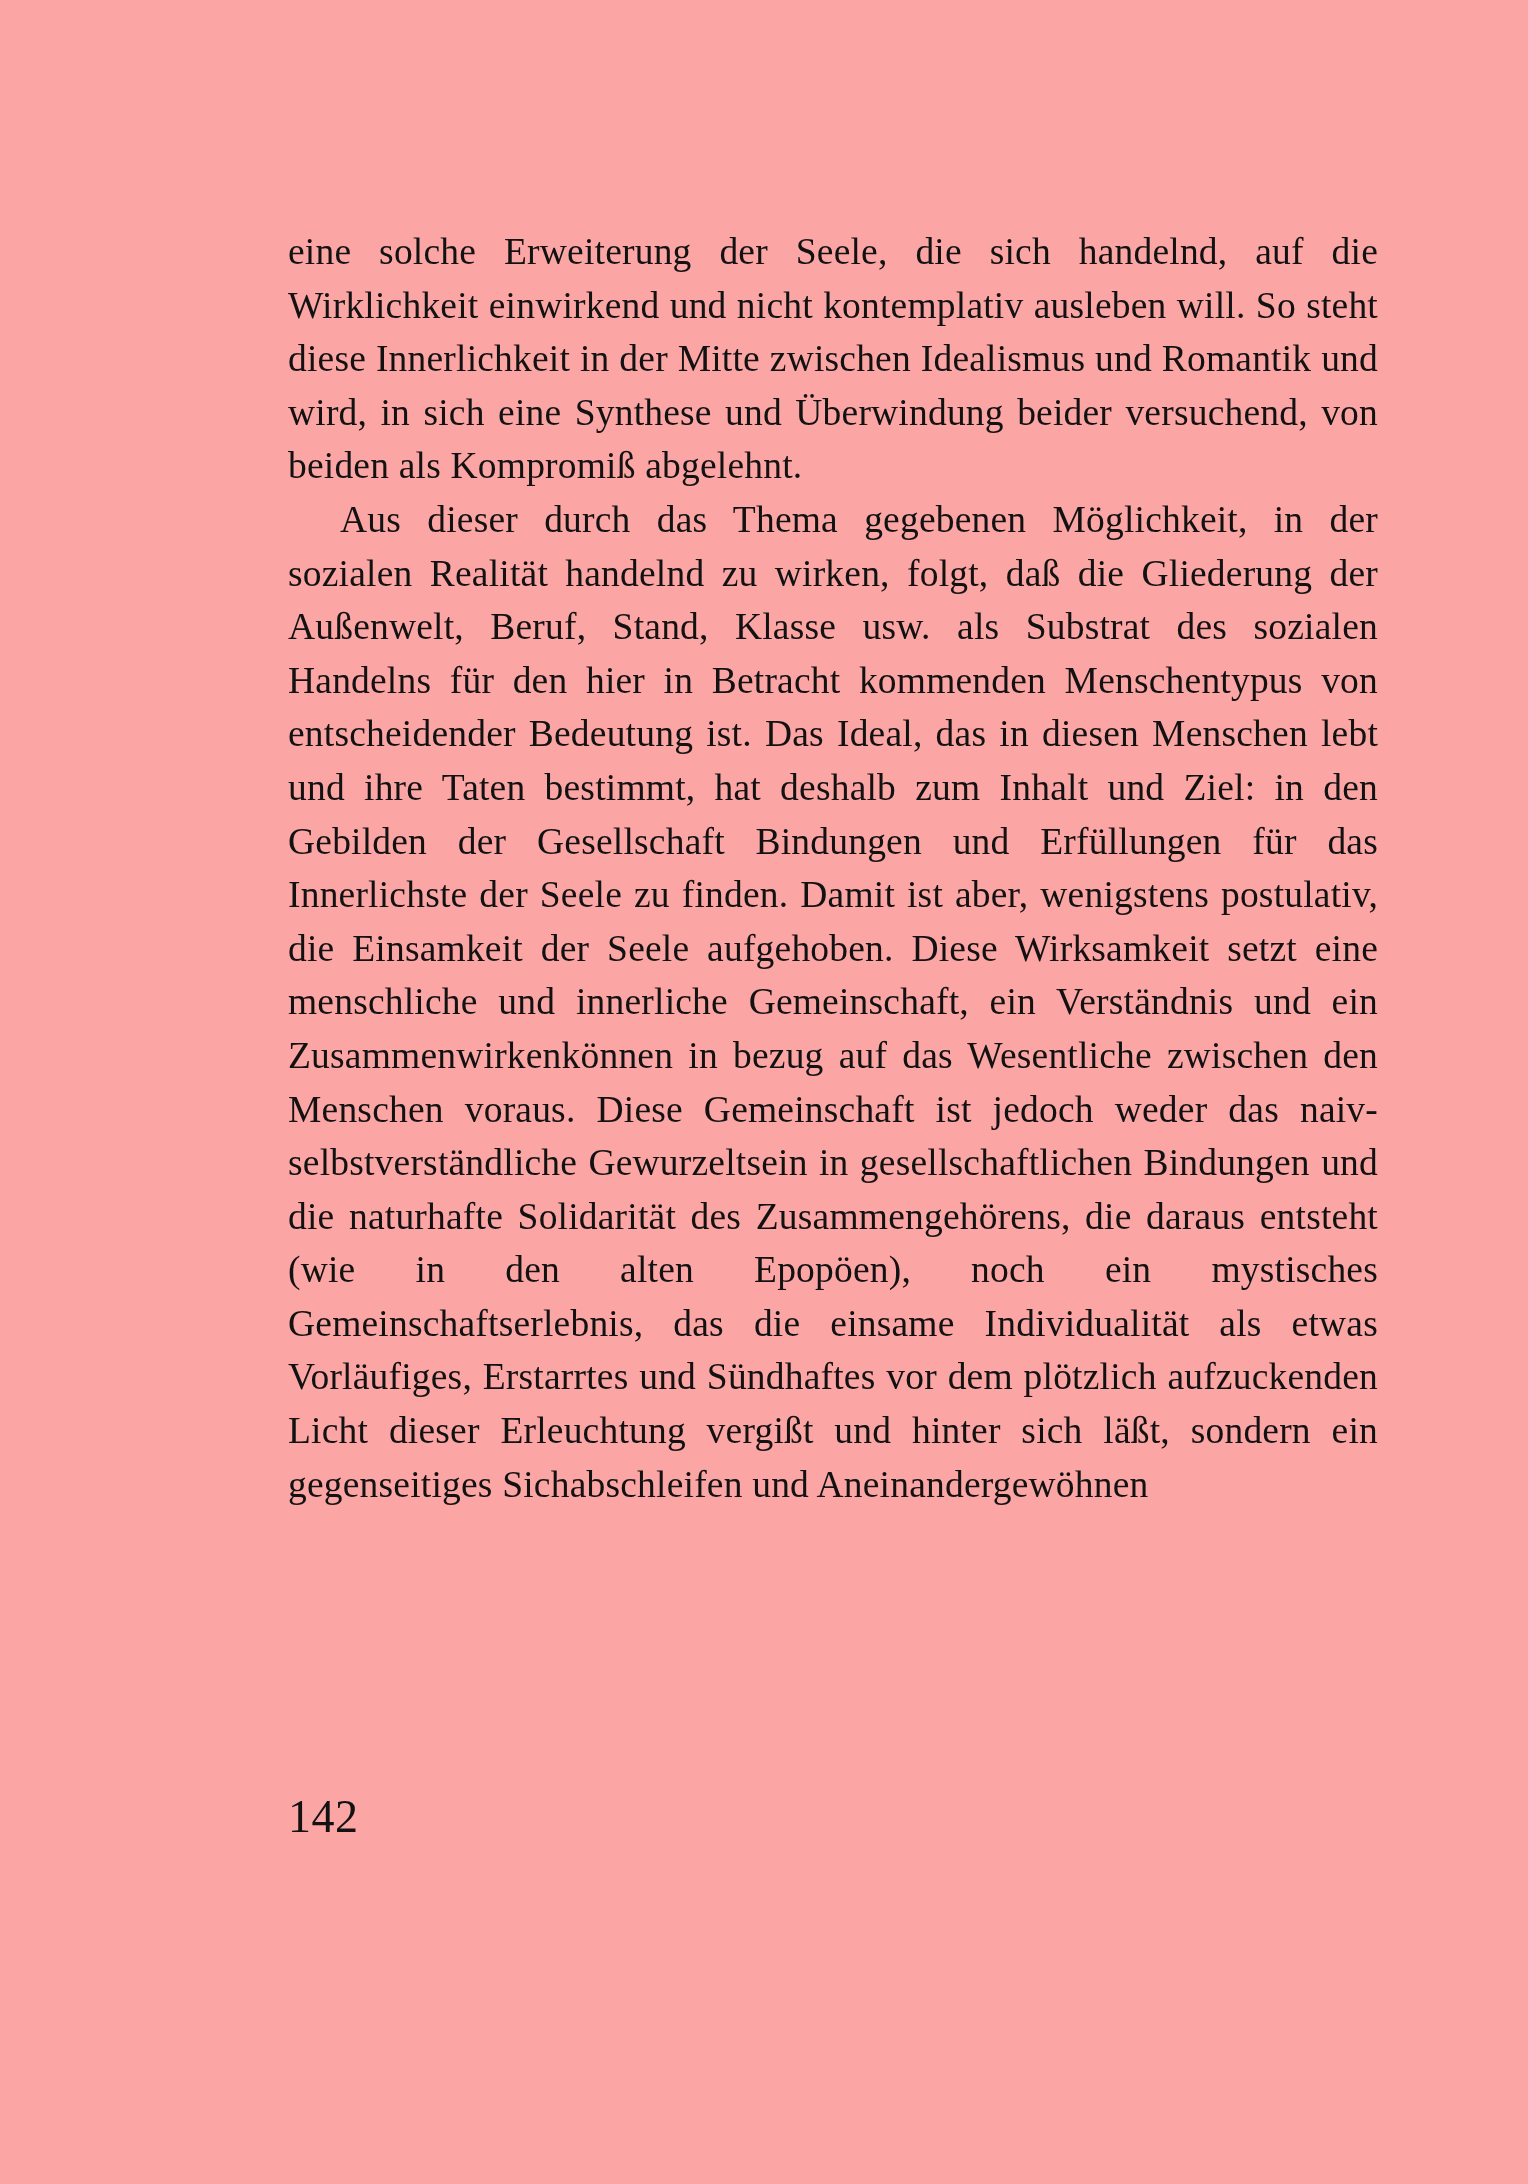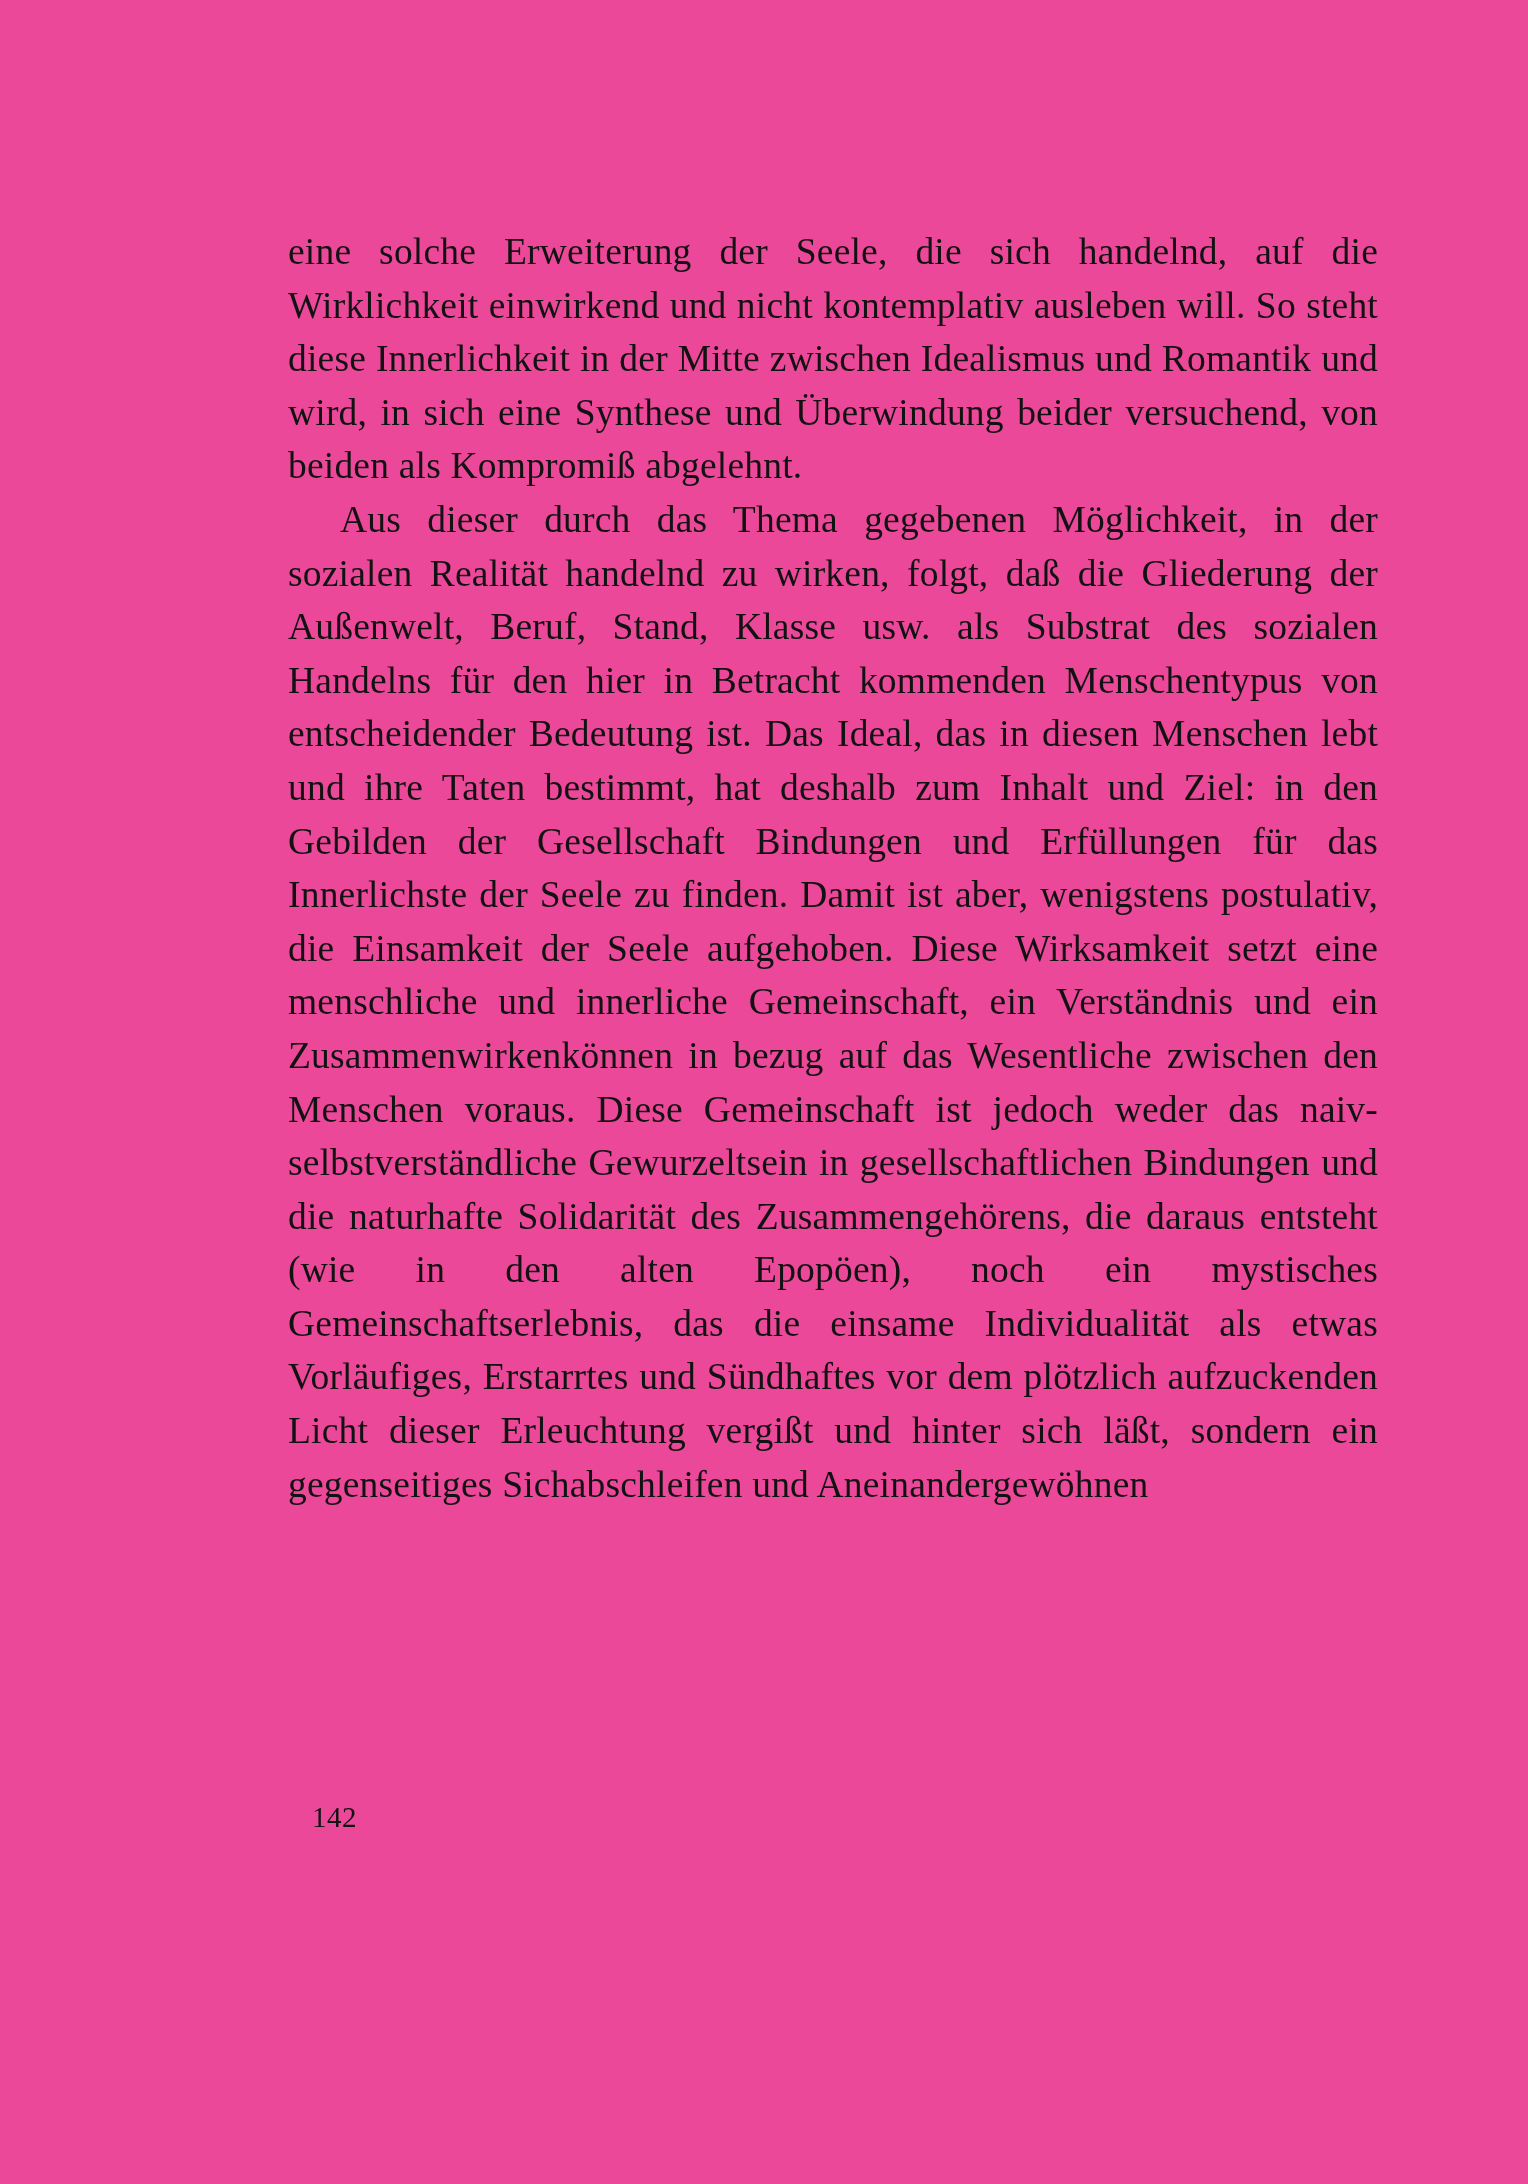--- a/index.html
+++ b/index.html
@@ -13,21 +13,21 @@
     position: relative;
     font-family: "Liberation Serif", serif;
     color: #111111;
   }
   .page {
     position: absolute;
     left: 0;
     top: 0;
     width: 1528px;
     height: 2184px;
-    background: #ec4899;
+    background: #fca5a5;
     overflow: hidden;
   }
   .text-block {
     position: absolute;
     left: 288px;
     top: 225px;
     width: 1090px;
   }
   p.para {
     margin: 0;
@@ -39,25 +39,24 @@
     color: #121212;
     -webkit-font-smoothing: antialiased;
   }
   p.para.indent {
     text-indent: 52px;
   }
   .folio {
     position: absolute;
     left: 288px;
     top: 1795px;
-    font-size: 29px;
+    font-size: 46px;
     line-height: 44px;
     color: #121212;
     letter-spacing: 0.5px;
-    margin-left: 24px;
   }
 </style>
 </head>
 <body>
 
 <div class="page">
 
   <div class="text-block">
     <p class="para">eine solche Erweiterung der Seele, die sich handelnd, auf die Wirklichkeit einwirkend und nicht kontemplativ ausleben will. So steht diese Innerlichkeit in der Mitte zwischen Idealismus und Romantik und wird, in sich eine Synthese und Überwindung beider versuchend, von beiden als Kompromiß abgelehnt.</p>
     <p class="para indent">Aus dieser durch das Thema gegebenen Möglichkeit, in der sozialen Realität handelnd zu wirken, folgt, daß die Gliederung der Außenwelt, Beruf, Stand, Klasse usw. als Substrat des sozialen Handelns für den hier in Betracht kommenden Menschentypus von entscheidender Bedeutung ist. Das Ideal, das in diesen Menschen lebt und ihre Taten bestimmt, hat deshalb zum Inhalt und Ziel: in den Gebilden der Gesellschaft Bindungen und Erfüllungen für das Innerlichste der Seele zu finden. Damit ist aber, wenigstens postulativ, die Einsamkeit der Seele aufgehoben. Diese Wirksamkeit setzt eine menschliche und innerliche Gemeinschaft, ein Verständnis und ein Zusammenwirkenkönnen in bezug auf das Wesentliche zwischen den Menschen voraus. Diese Gemeinschaft ist jedoch weder das naiv-selbstverständliche Gewurzeltsein in gesellschaftlichen Bindungen und die naturhafte Solidarität des Zusammengehörens, die daraus entsteht (wie in den alten Epopöen), noch ein mystisches Gemeinschaftserlebnis, das die einsame Individualität als etwas Vorläufiges, Erstarrtes und Sündhaftes vor dem plötzlich aufzuckenden Licht dieser Erleuchtung vergißt und hinter sich läßt, sondern ein gegenseitiges Sichabschleifen und Aneinandergewöhnen</p>

